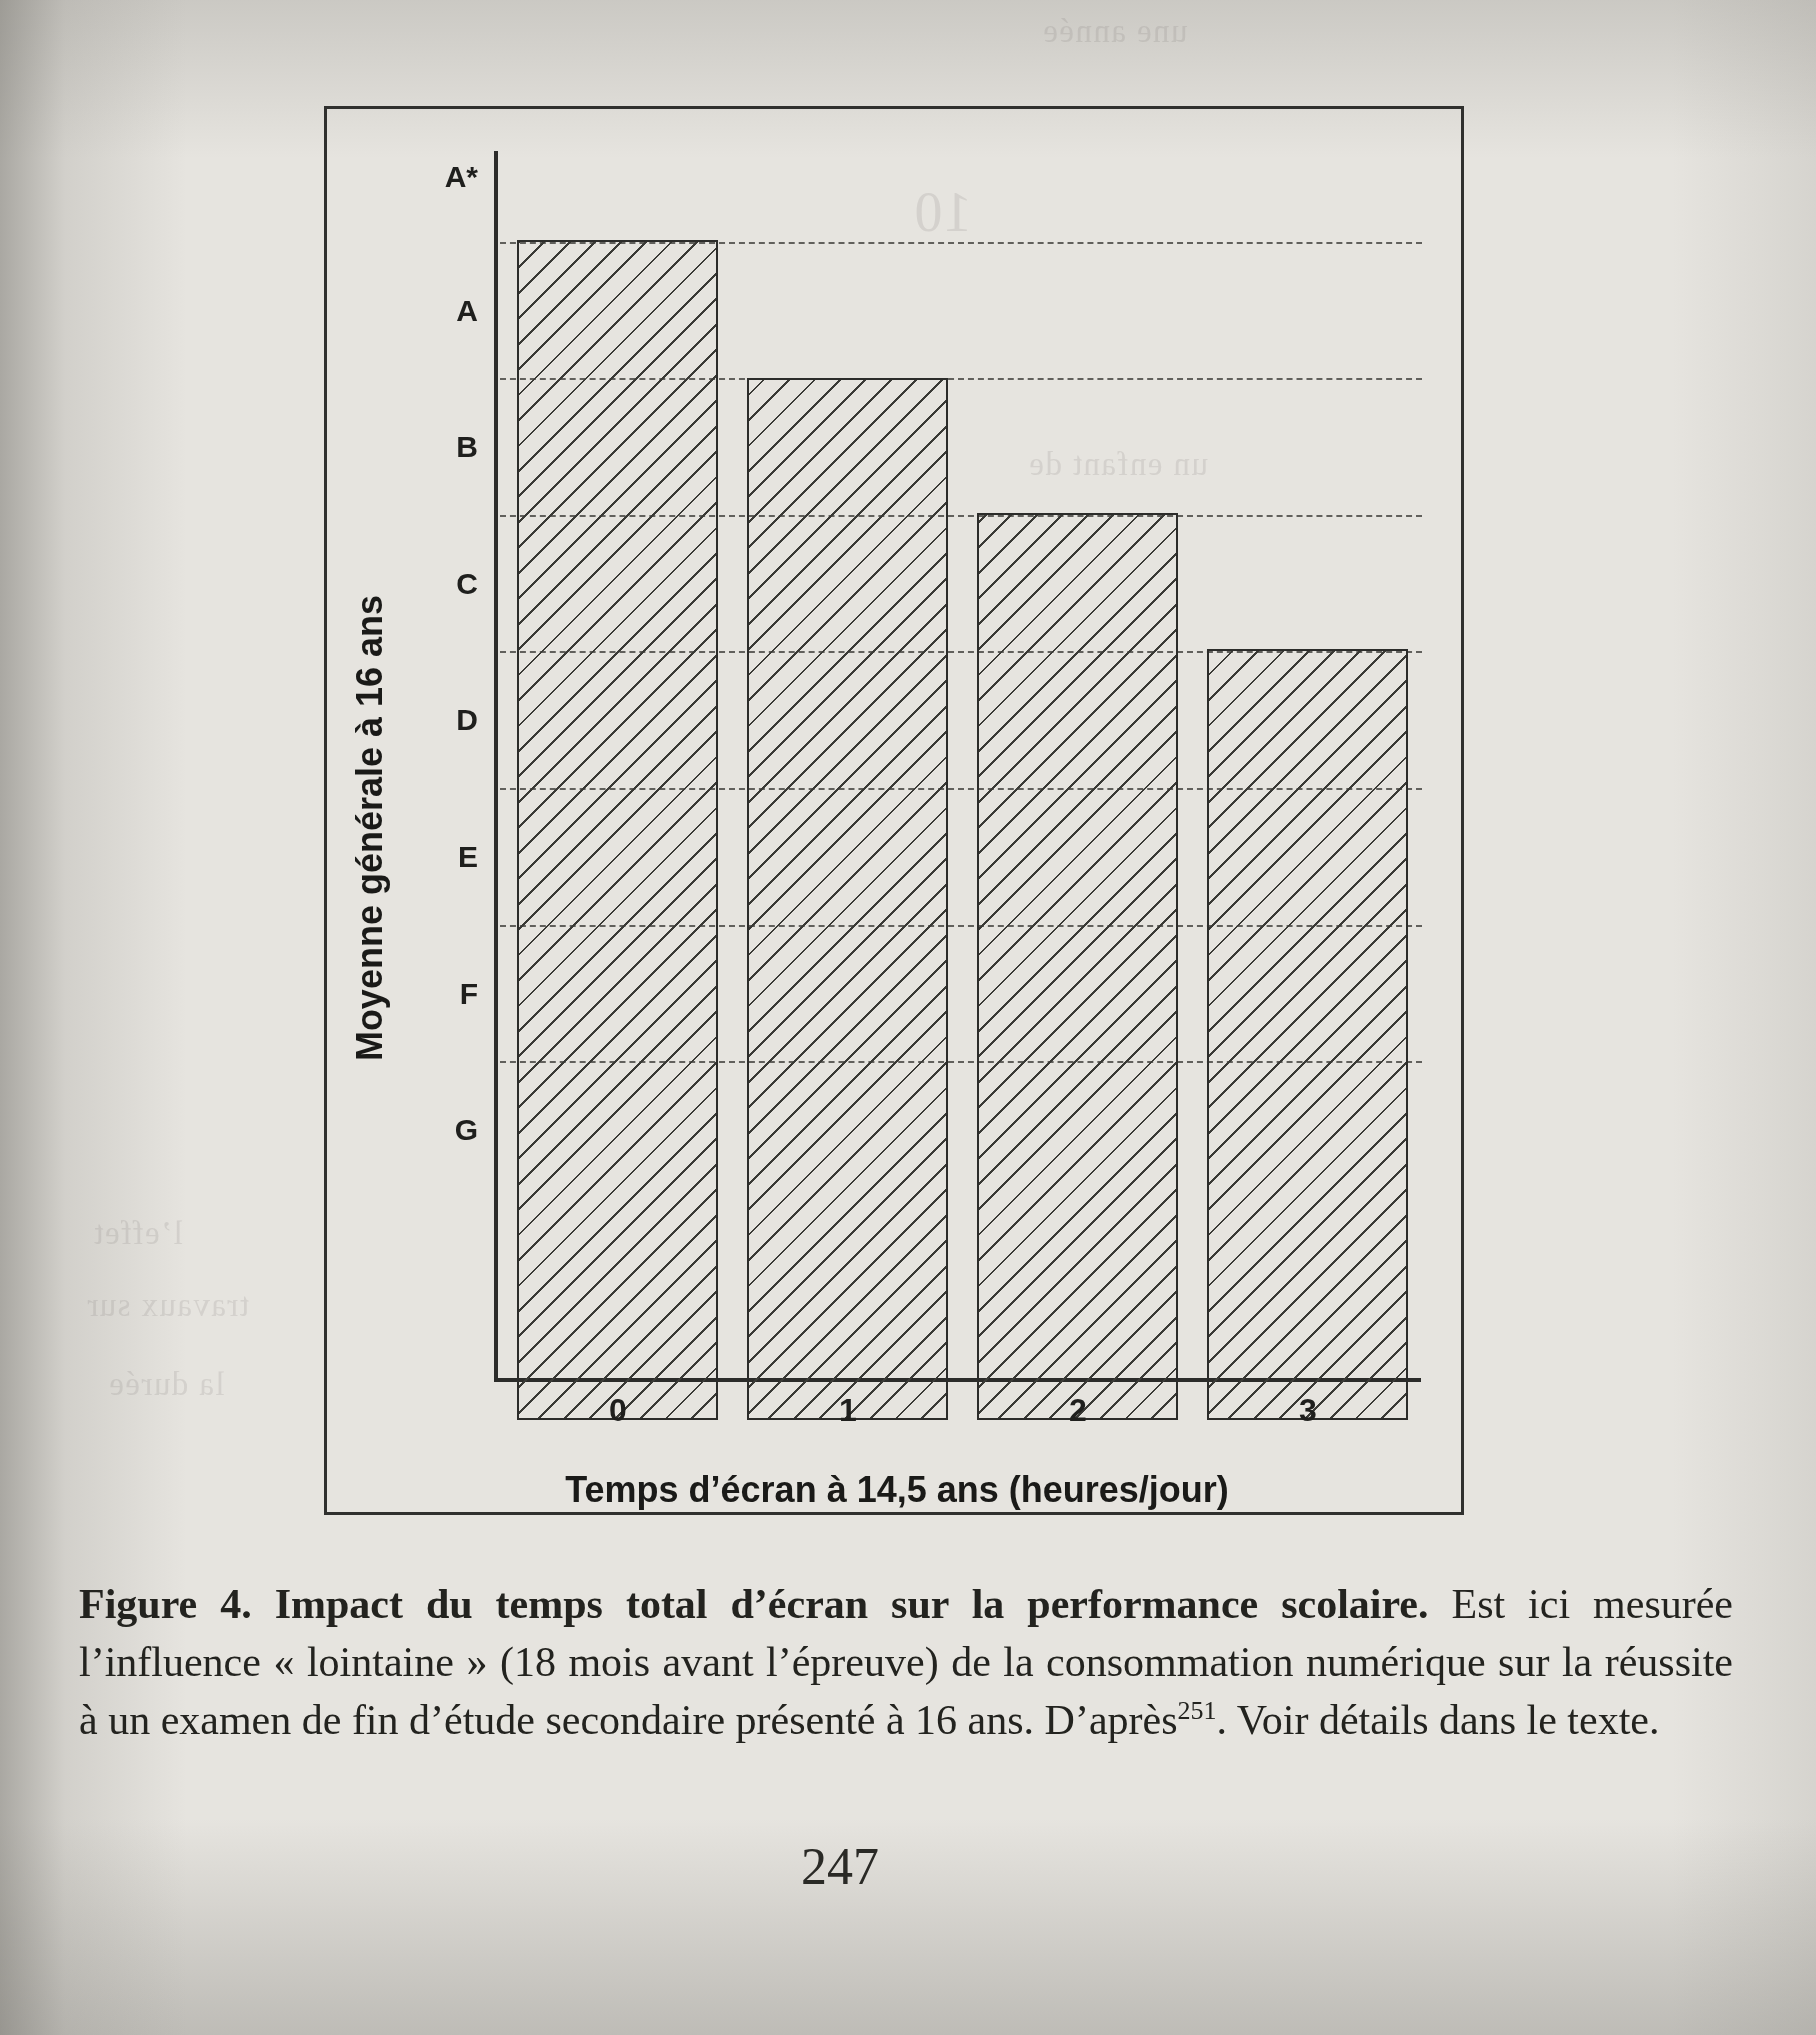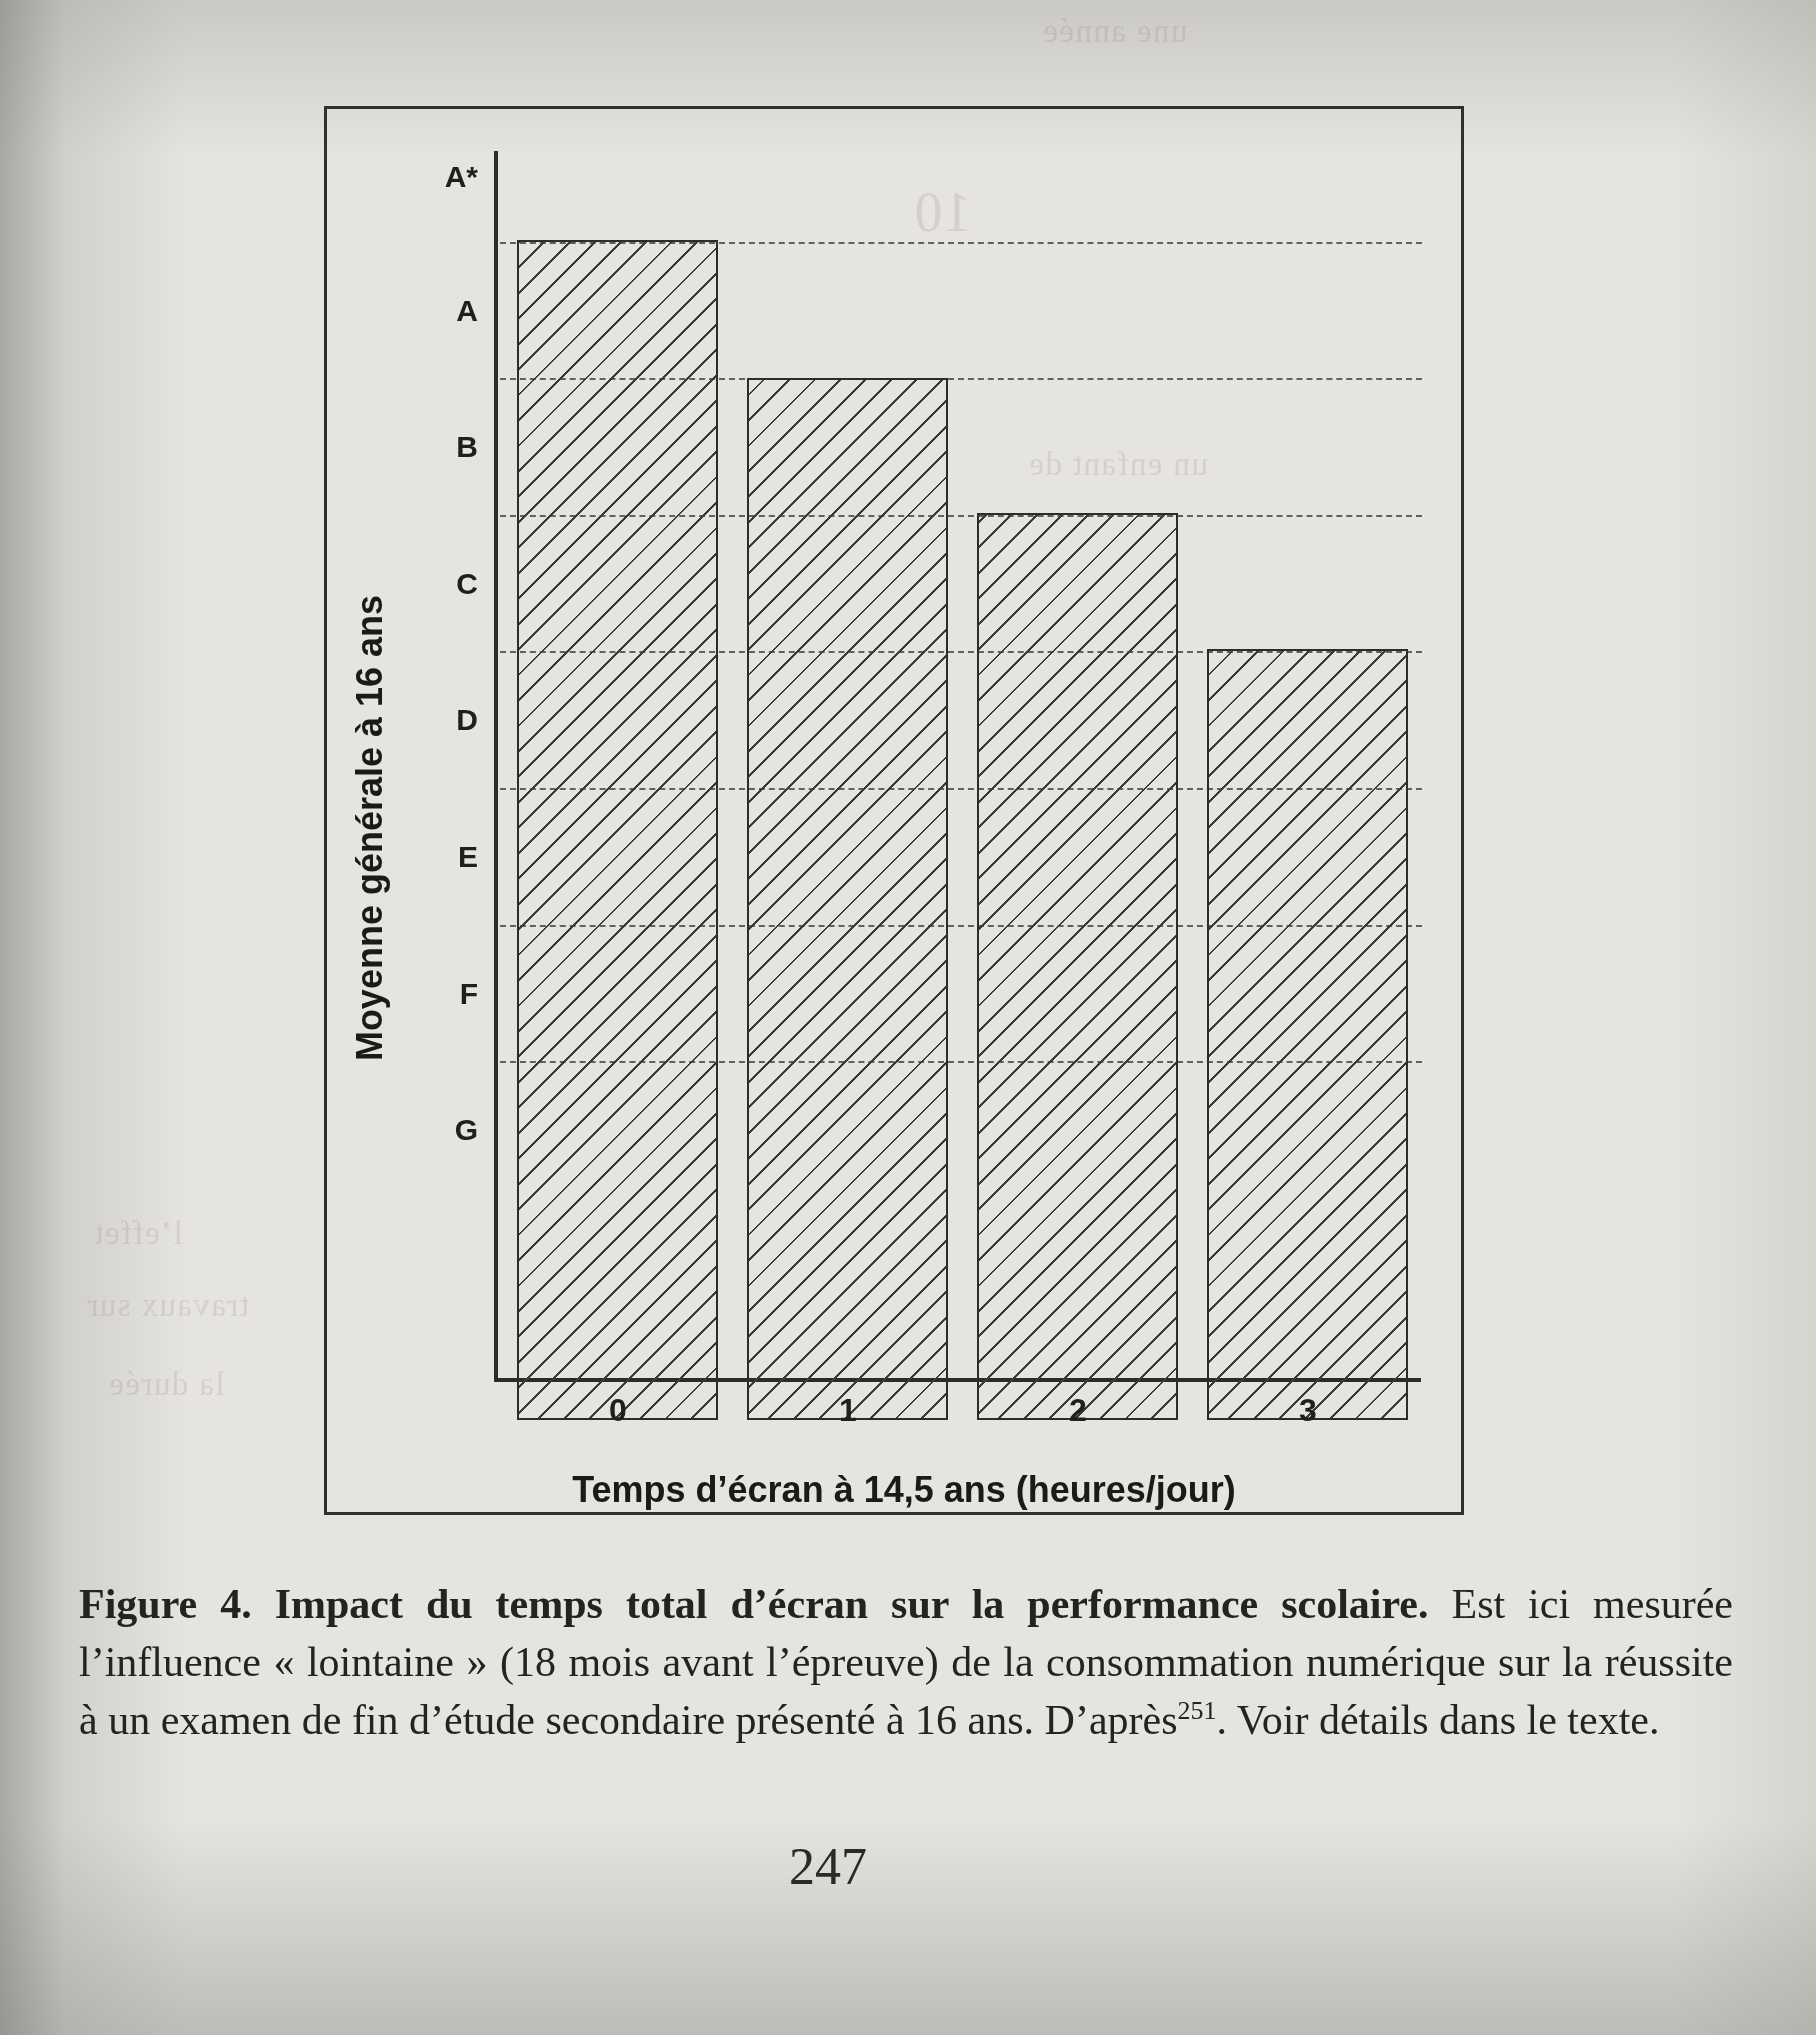--- a/index.html
+++ b/index.html
@@ -125,21 +125,21 @@
     top: 1241px;
     transform: translateX(-50%);
     font-family: "Liberation Sans", sans-serif;
     font-weight: bold;
     font-size: 32px;
     color: #1f1f1d;
   }
 
   #x-axis-title {
     position: absolute;
-    left: 7px;
+    left: 0;
     width: 1140px;
     top: 1360px;
     text-align: center;
     font-family: "Liberation Sans", sans-serif;
     font-weight: bold;
     font-size: 36px;
     color: #1a1a18;
   }
 
   #y-axis-title {
@@ -170,21 +170,21 @@
   #caption .lead {
     font-weight: bold;
   }
   #caption sup {
     font-size: 0.62em;
     vertical-align: super;
   }
 
   #page-number {
     position: absolute;
-    left: 4px;
+    left: 16px;
     width: 1648px;
     top: 1837px;
     text-align: center;
     font-family: "Liberation Serif", serif;
     font-size: 52px;
     color: #2a2a26;
   }
 </style>
 </head>
 <body>

